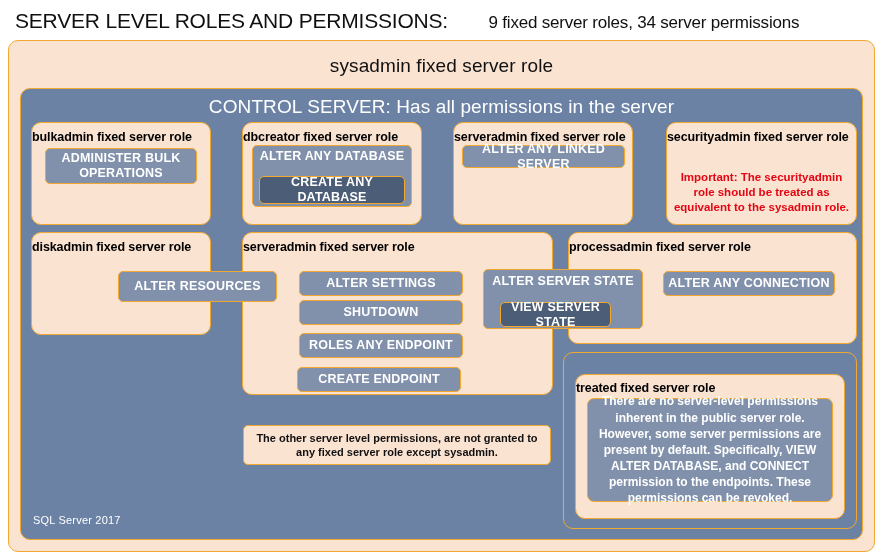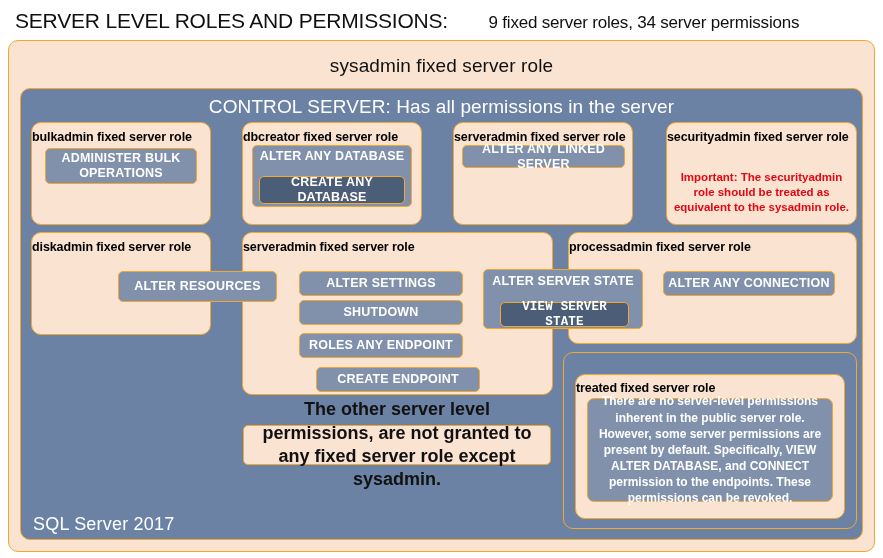--- a/index.html
+++ b/index.html
@@ -44,36 +44,36 @@
   .hdr-white{
     color:#ffffff;font-size:19px;text-align:center;width:100%;
     position:absolute;letter-spacing:.1px;
   }
   .hdr-dark{
     color:#111111;font-size:19px;text-align:center;width:100%;
     position:absolute;letter-spacing:.1px;
   }
   .note{
     background:#fbe3d2;border:1.6px solid #f0a830;border-radius:5px;
-    color:#111111;font-weight:bold;font-size:18px;
+    color:#111111;font-weight:bold;font-size:11px;
     display:flex;align-items:center;justify-content:center;
     text-align:center;line-height:1.3;
   }
   .warn{
     position:absolute;text-align:center;width:100%;
     color:#e40613;font-weight:bold;font-size:11.5px;line-height:1.32;
   }
   .pubtext{
     background:#8191ab;border:1.6px solid #f0a830;border-radius:7px;
     color:#ffffff;font-weight:bold;font-size:12px;line-height:1.35;
     display:flex;align-items:center;justify-content:center;
     text-align:center;padding:4px 8px;box-sizing:border-box;
   }
   .stamp{
-    position:absolute;color:#ffffff;font-size:18px;letter-spacing:.2px;
+    position:absolute;color:#ffffff;font-size:11px;letter-spacing:.2px;
   }
 </style>
 </head>
 <body>
 
 <div class="stage">
 
   <div id="title">
     <span class="t-main">SERVER LEVEL ROLES AND PERMISSIONS:</span><span class="t-sub"> 9 fixed server roles, 34 server permissions</span>
   </div>
@@ -116,31 +116,31 @@
 
   <div class="box peach" style="left:242px;top:232px;width:311px;height:163px;">
     <div class="role-label" style="top:7px;">serveradmin fixed server role</div>
   </div>
 
   <div class="box perm" style="left:118px;top:271px;width:159px;height:31px;">ALTER RESOURCES</div>
 
   <div class="box perm" style="left:299px;top:271px;width:164px;height:25px;">ALTER SETTINGS</div>
   <div class="box perm" style="left:299px;top:300px;width:164px;height:25px;">SHUTDOWN</div>
   <div class="box perm" style="left:299px;top:333px;width:164px;height:25px;">ROLES ANY ENDPOINT</div>
-  <div class="box perm" style="left:316px;top:367px;width:164px;height:25px;">CREATE  ENDPOINT</div>
+  <div class="box perm" style="left:297px;top:367px;width:164px;height:25px;">CREATE  ENDPOINT</div>
 
   <div class="box peach" style="left:568px;top:232px;width:289px;height:112px;">
     <div class="role-label" style="top:7px;">processadmin fixed server role</div>
   </div>
   <div class="box perm" style="left:663px;top:271px;width:172px;height:25px;">ALTER ANY CONNECTION</div>
 
   <div class="box perm" style="left:483px;top:269px;width:160px;height:60px;align-items:flex-start;padding-top:4px;">
     <span>ALTER SERVER  STATE</span>
   </div>
-  <div class="box perm dark" style="left:500px;top:302px;width:129px;height:25px;font-family:Liberation Mono, monospace;">VIEW SERVER  STATE</div>
+  <div class="box perm dark" style="left:500px;top:302px;width:111px;height:25px;">VIEW SERVER  STATE</div>
 
   <div class="box slate" style="left:563px;top:352px;width:294px;height:177px;">
     <div class="hdr-white" style="top:5px;font-size:12.5px;font-weight:normal;margin-top:36px;">VIEW ANY DEFINITION</div>
   </div>
   <div class="box peach" style="left:575px;top:374px;width:270px;height:145px;">
     <div class="role-label" style="top:6px;">treated  fixed server role</div>
   </div>
   <div class="box pubtext" style="left:587px;top:398px;width:246px;height:104px;">There are no server-level permissions inherent in the public server role. However, some server permissions are present by default. Specifically, VIEW ALTER DATABASE, and CONNECT permission to the endpoints. These permissions can be revoked.</div>
 
   <div class="box note" style="left:243px;top:425px;width:308px;height:40px;padding:0 6px;box-sizing:border-box;">The other server level permissions,  are not granted to any fixed server role except sysadmin.</div>

